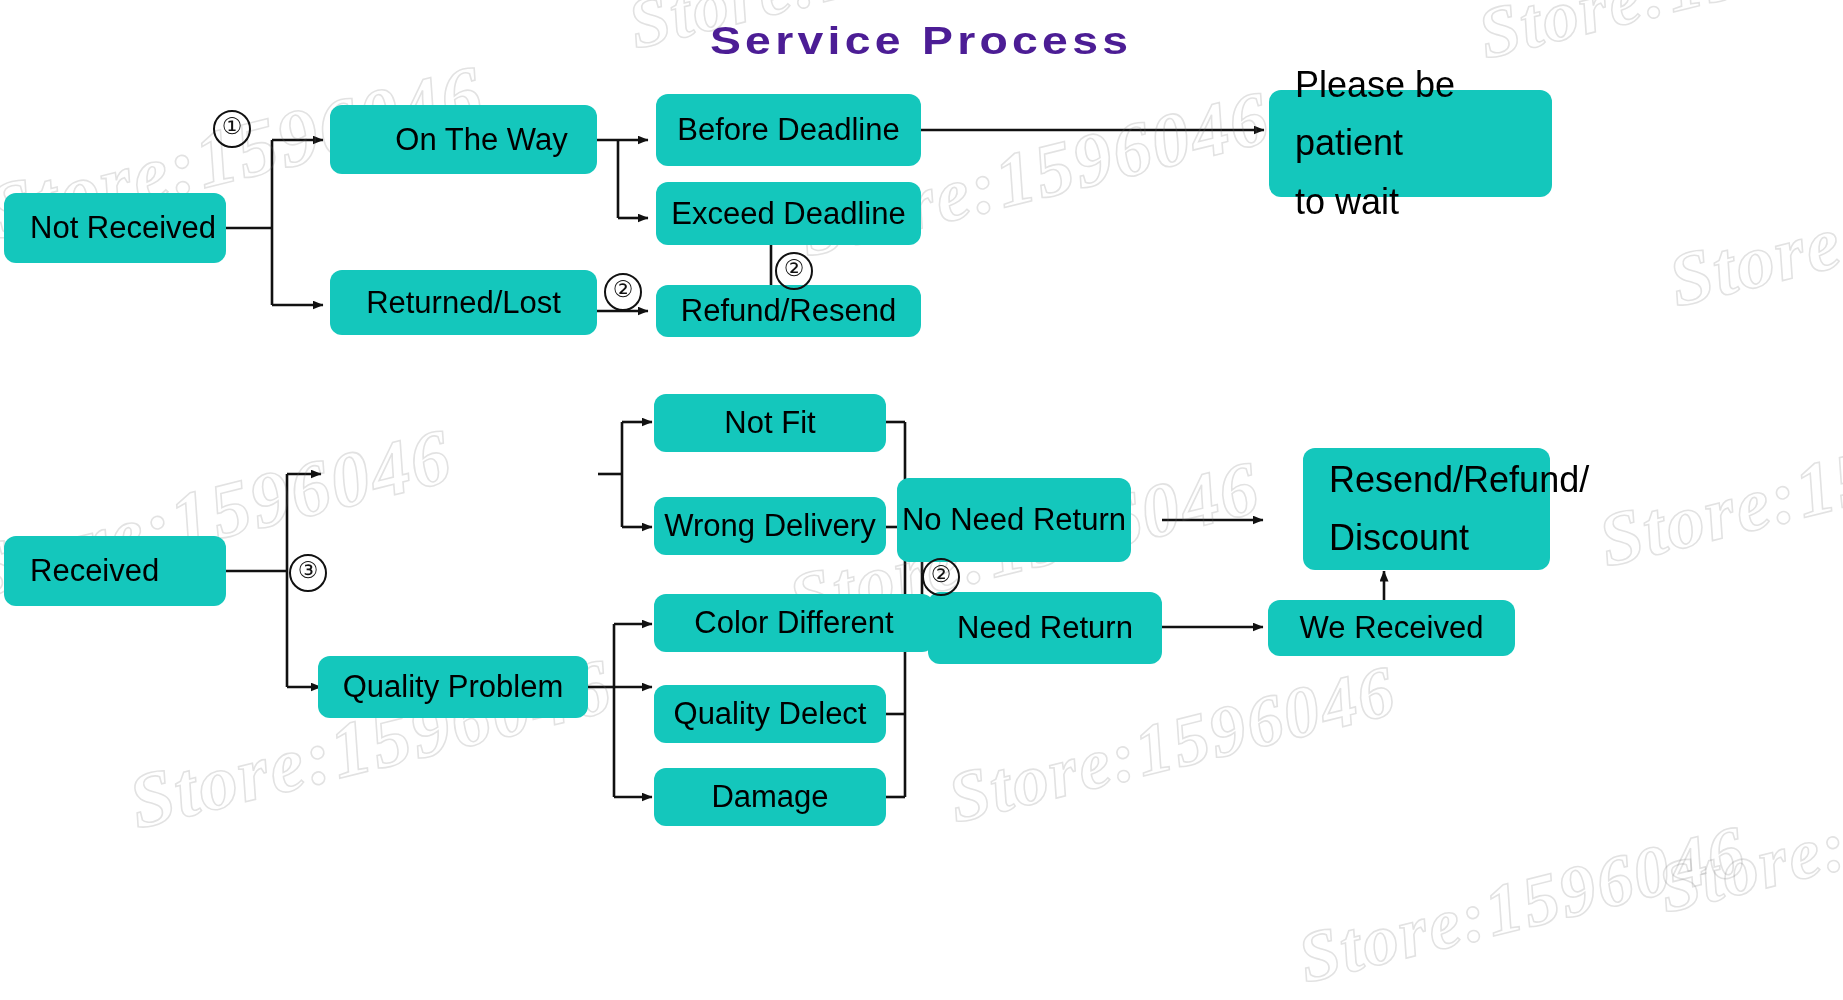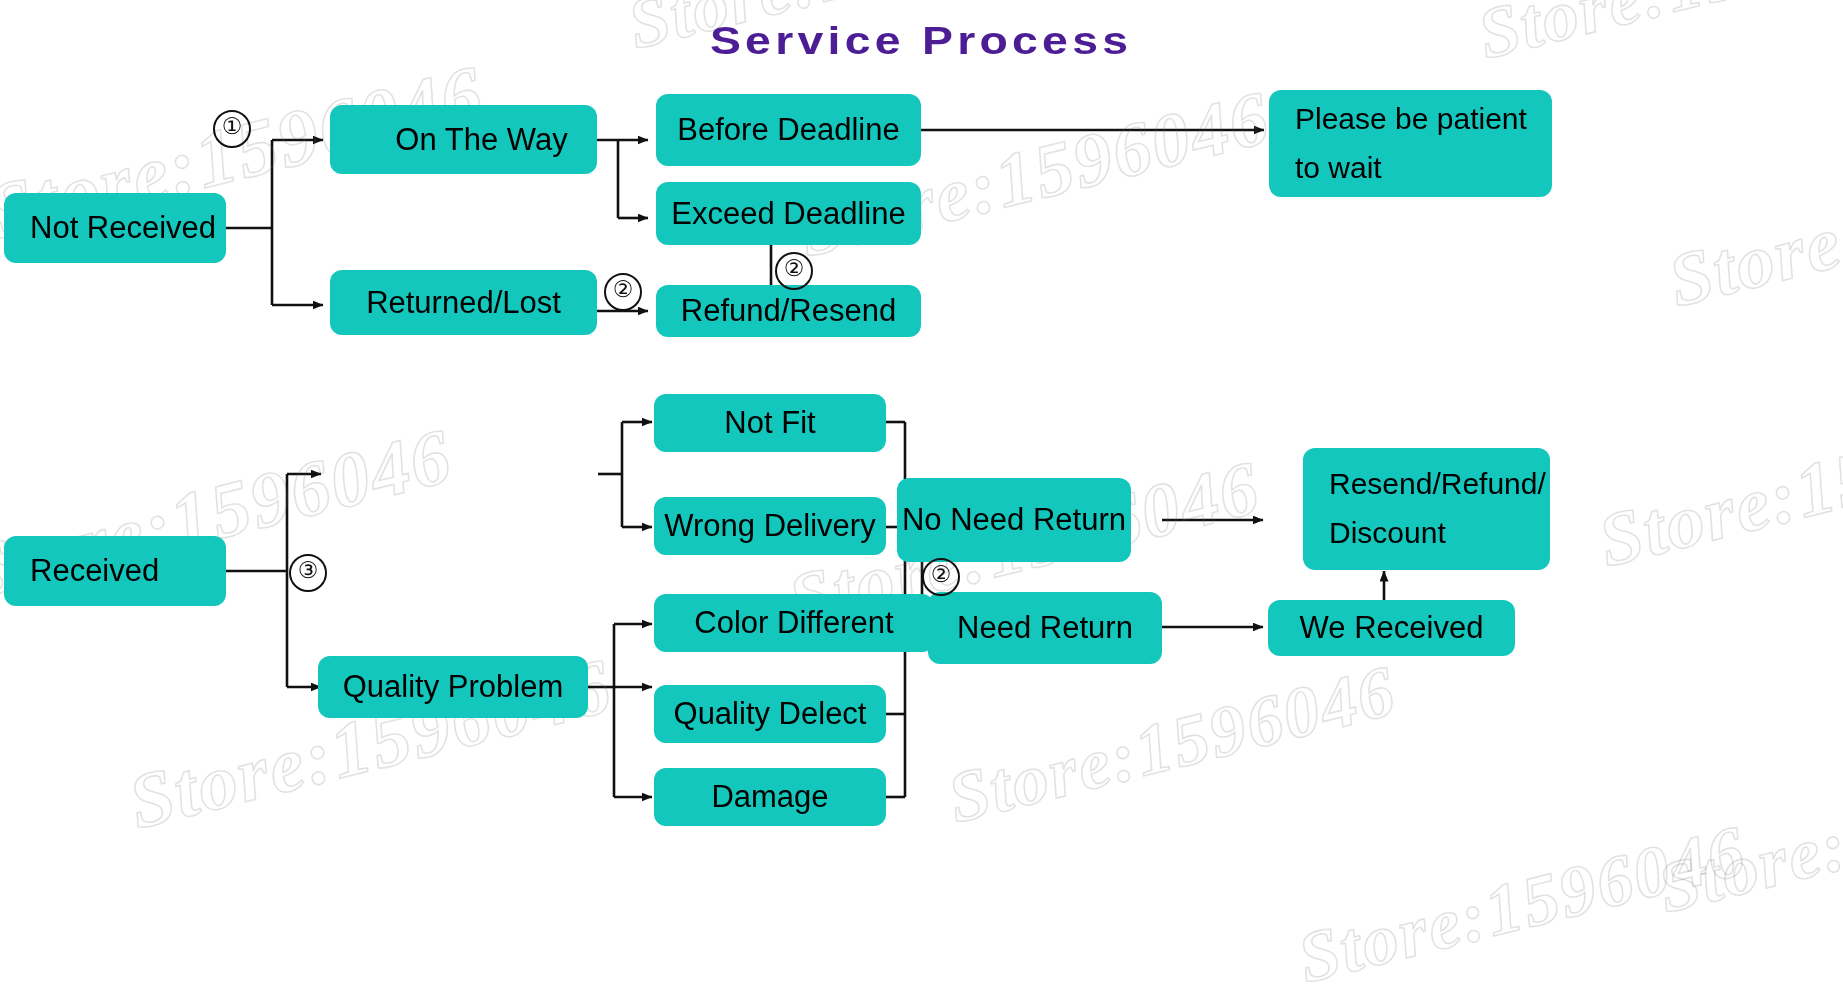--- a/index.html
+++ b/index.html
@@ -30,21 +30,21 @@
   .node{position:absolute;z-index:4;
         background:#14C7BC;
         border-radius:12px;
         color:#000;
         display:flex;
         align-items:center;
         box-sizing:border-box;}
   .node .txt{width:100%;font-size:31px;line-height:1.40;}
   .node.center .txt{text-align:center;}
   .node.left .txt{text-align:left;padding-left:26px;}
-  .node.two .txt{font-size:30px;line-height:1.62;}
+  .node.two .txt{font-size:36px;line-height:1.62;}
 
   
   .circnum{position:absolute;z-index:5;
            width:34px;height:34px;border-radius:50%;
            border:2px solid #111;
            color:#111;background:transparent;
            font-size:23px;line-height:30px;text-align:center;
            font-family:"Liberation Serif","DejaVu Serif",serif;}
 
   

